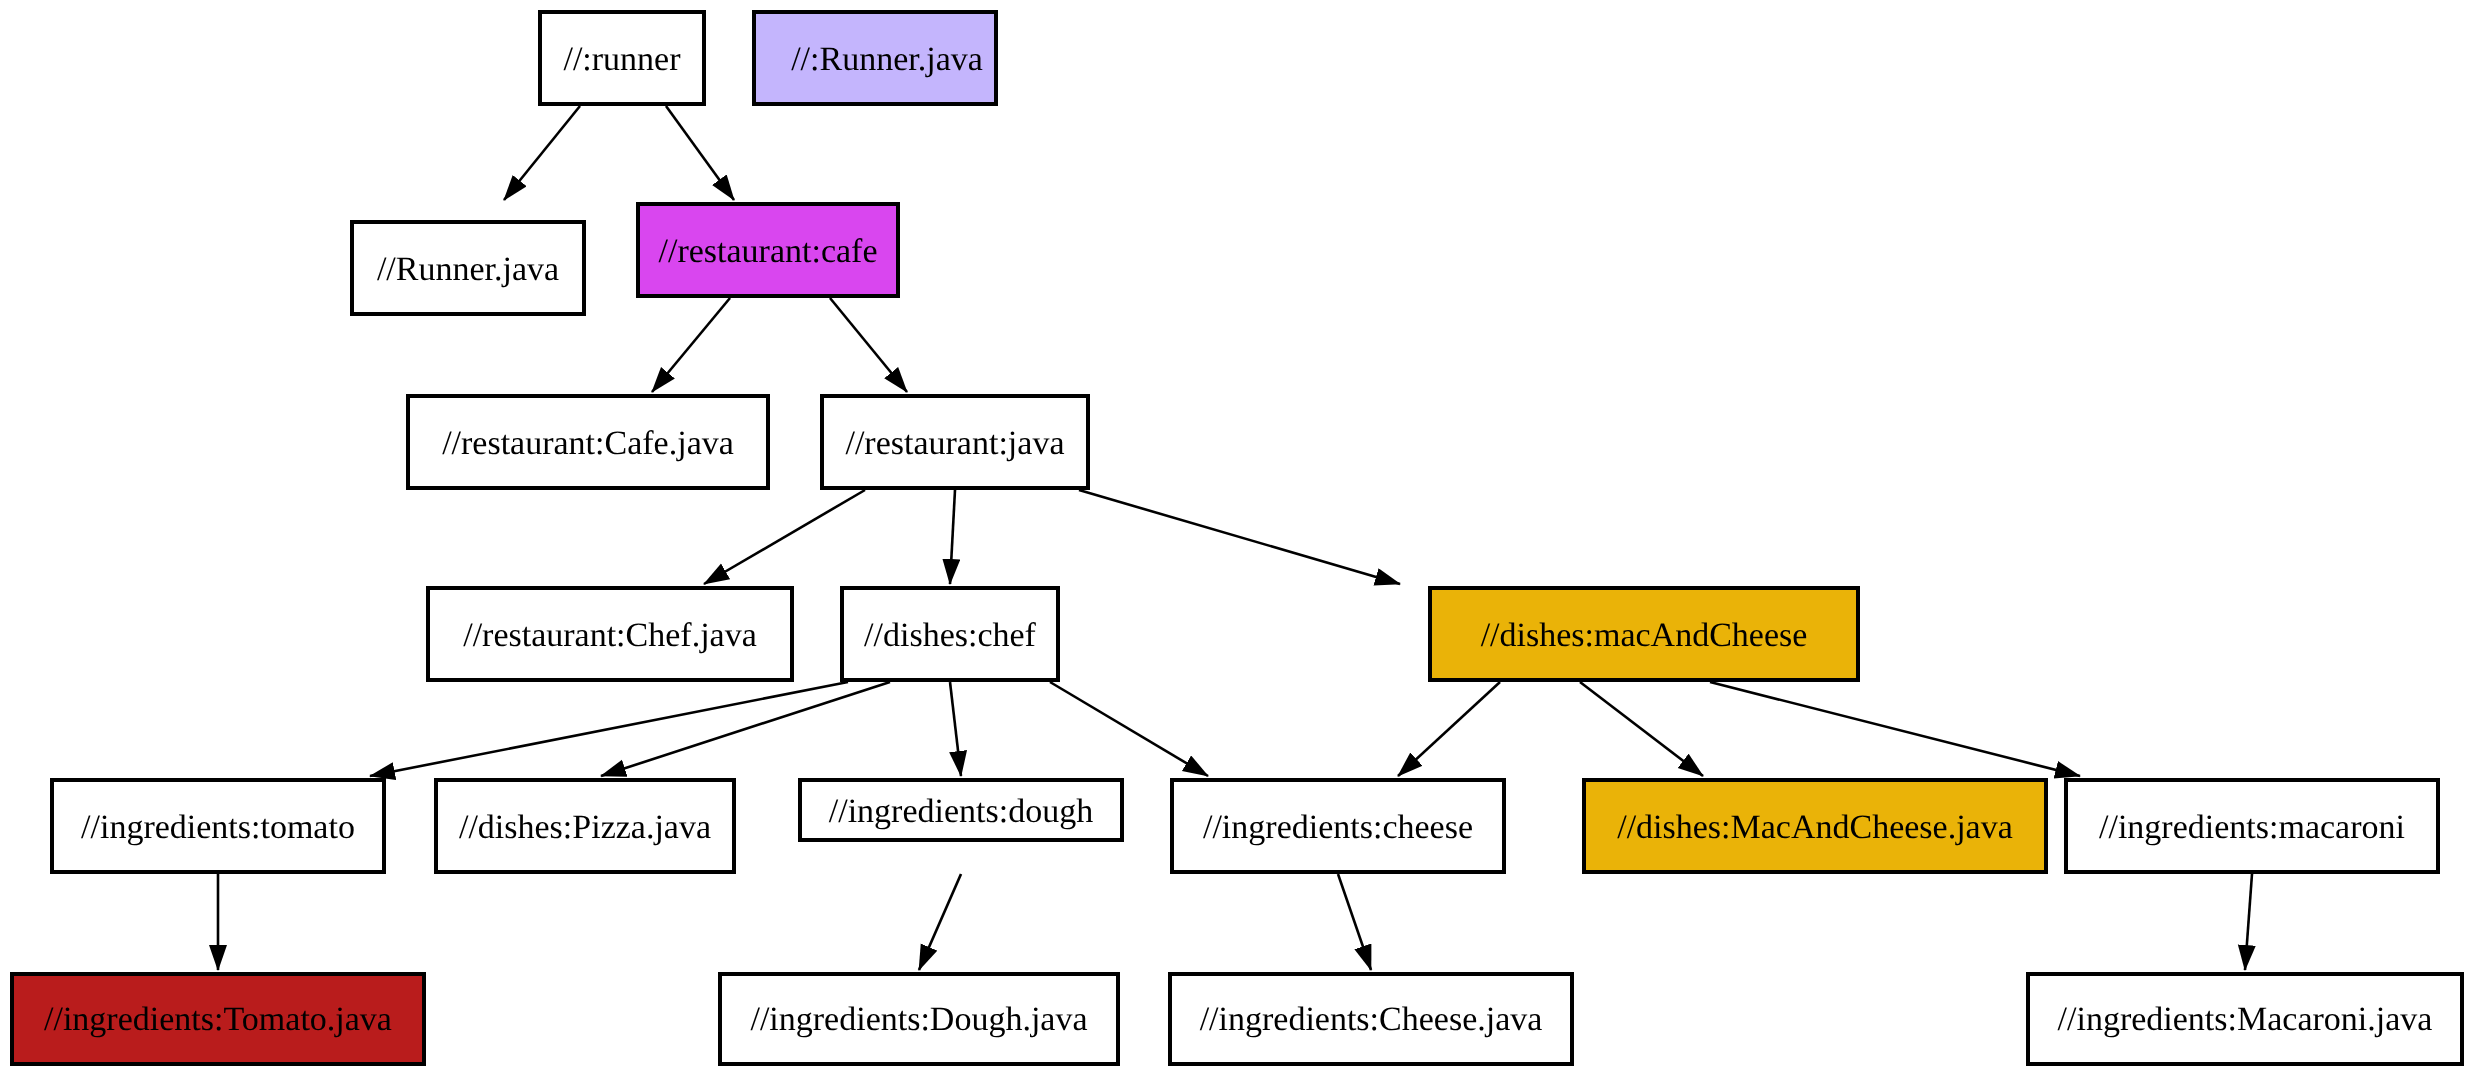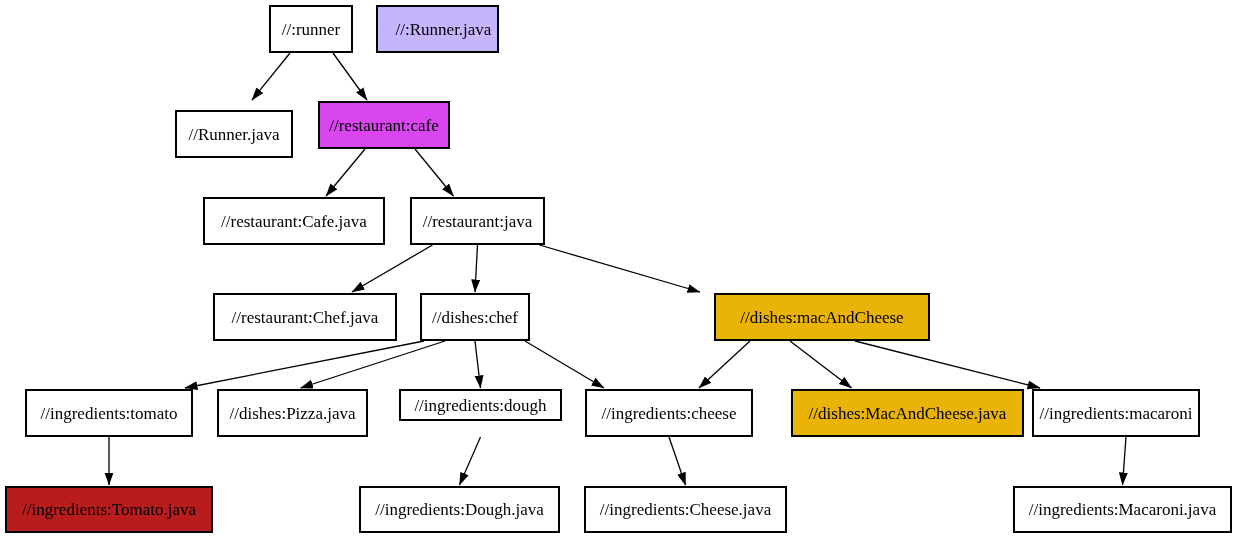--- a/index.html
+++ b/index.html
@@ -70,19 +70,19 @@
       <div class="node" style="left: 203px; top: 197px; width: 182px; height: 48px; background: rgb(255, 255, 255); border-color: rgb(0, 0, 0);">//restaurant:Cafe.java</div>
       <div class="node" style="left: 410px; top: 197px; width: 135px; height: 48px; background: rgb(255, 255, 255); border-color: rgb(0, 0, 0);">//restaurant:java</div>
       <div class="node" style="left: 213px; top: 293px; width: 184px; height: 48px; background: rgb(255, 255, 255); border-color: rgb(0, 0, 0);">//restaurant:Chef.java</div>
       <div class="node" style="left: 420px; top: 293px; width: 110px; height: 48px; background: rgb(255, 255, 255); border-color: rgb(0, 0, 0);">//dishes:chef</div>
       <div class="node" style="left: 714px; top: 293px; width: 216px; height: 48px; background: #eab308; border-color: rgb(0, 0, 0);">//dishes:macAndCheese</div>
       <div class="node" style="left: 25px; top: 389px; width: 168px; height: 48px; background: rgb(255, 255, 255); border-color: rgb(0, 0, 0);">//ingredients:tomato</div>
       <div class="node" style="left: 217px; top: 389px; width: 151px; height: 48px; background: rgb(255, 255, 255); border-color: rgb(0, 0, 0);">//dishes:Pizza.java</div>
       <div class="node" style="left: 399px; top: 389px; width: 163px; height: 32px; background: rgb(255, 255, 255); border-color: rgb(0, 0, 0);">//ingredients:dough</div>
       <div class="node" style="left: 585px; top: 389px; width: 168px; height: 48px; background: rgb(255, 255, 255); border-color: rgb(0, 0, 0);">//ingredients:cheese</div>
       <div class="node" style="left: 775px; top: 389px; width: 233px; height: 48px; background: #eab308; border-color: rgb(0, 0, 0); margin-left: 16px;">//dishes:MacAndCheese.java</div>
-      <div class="node" style="left: 1032px; top: 389px; width: 168px; height: 48px; background: rgb(255, 255, 255); border-color: rgb(0, 0, 0);">//ingredients:macaroni</div>
+      <div class="node" style="left: 1032px; top: 389px; width: 188px; height: 48px; background: rgb(255, 255, 255); border-color: rgb(0, 0, 0);">//ingredients:macaroni</div>
       <div class="node" style="left: 5px; top: 486px; width: 208px; height: 47px; background: #b91c1c; border-color: rgb(0, 0, 0);">//ingredients:Tomato.java</div>
       <div class="node" style="left: 359px; top: 486px; width: 201px; height: 47px; background: rgb(255, 255, 255); border-color: rgb(0, 0, 0);">//ingredients:Dough.java</div>
       <div class="node" style="left: 584px; top: 486px; width: 203px; height: 47px; background: rgb(255, 255, 255); border-color: rgb(0, 0, 0);">//ingredients:Cheese.java</div>
       <div class="node" style="left: 1013px; top: 486px; width: 219px; height: 47px; background: rgb(255, 255, 255); border-color: rgb(0, 0, 0);">//ingredients:Macaroni.java</div>
     </div>
 </div>
 
 </body></html>

